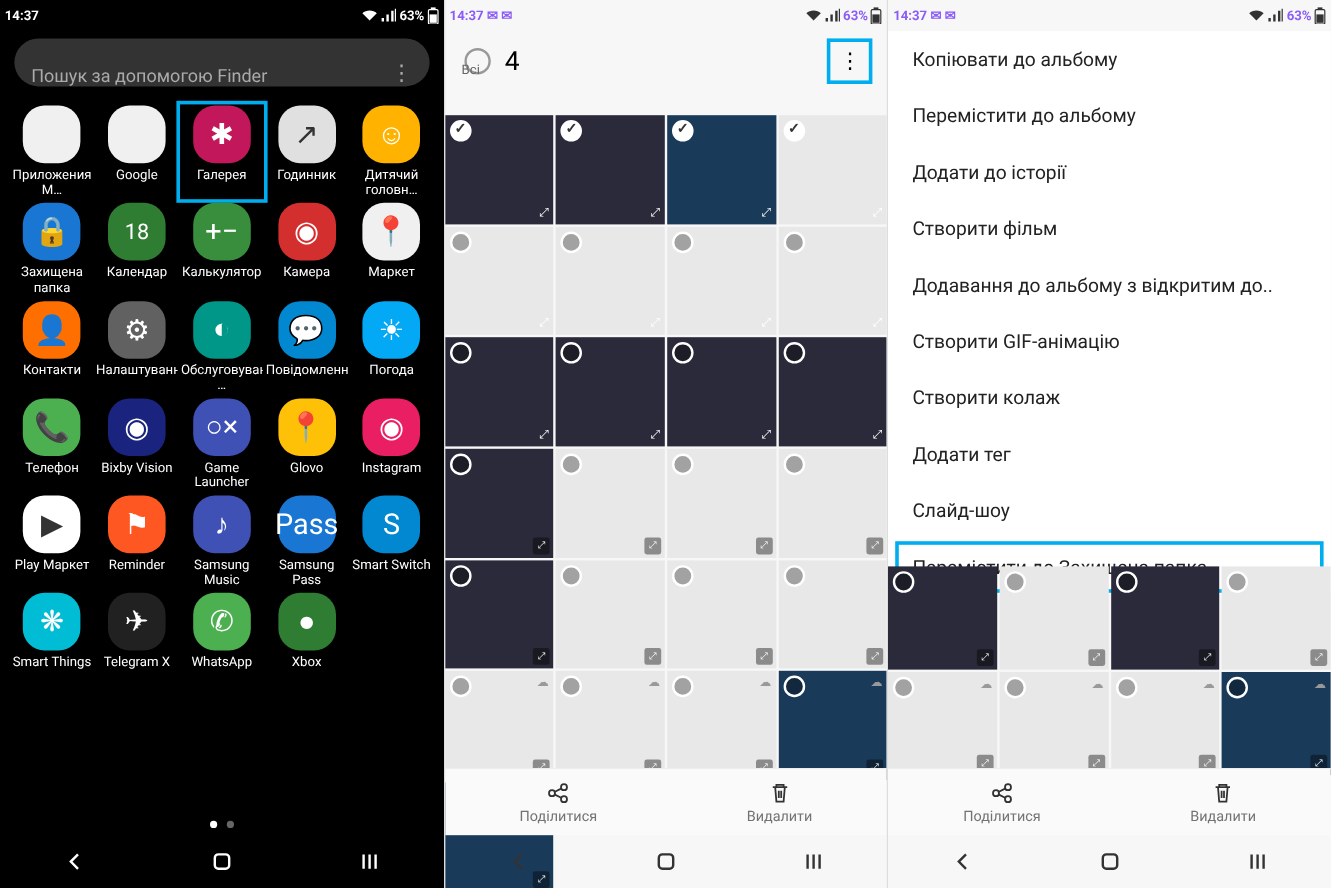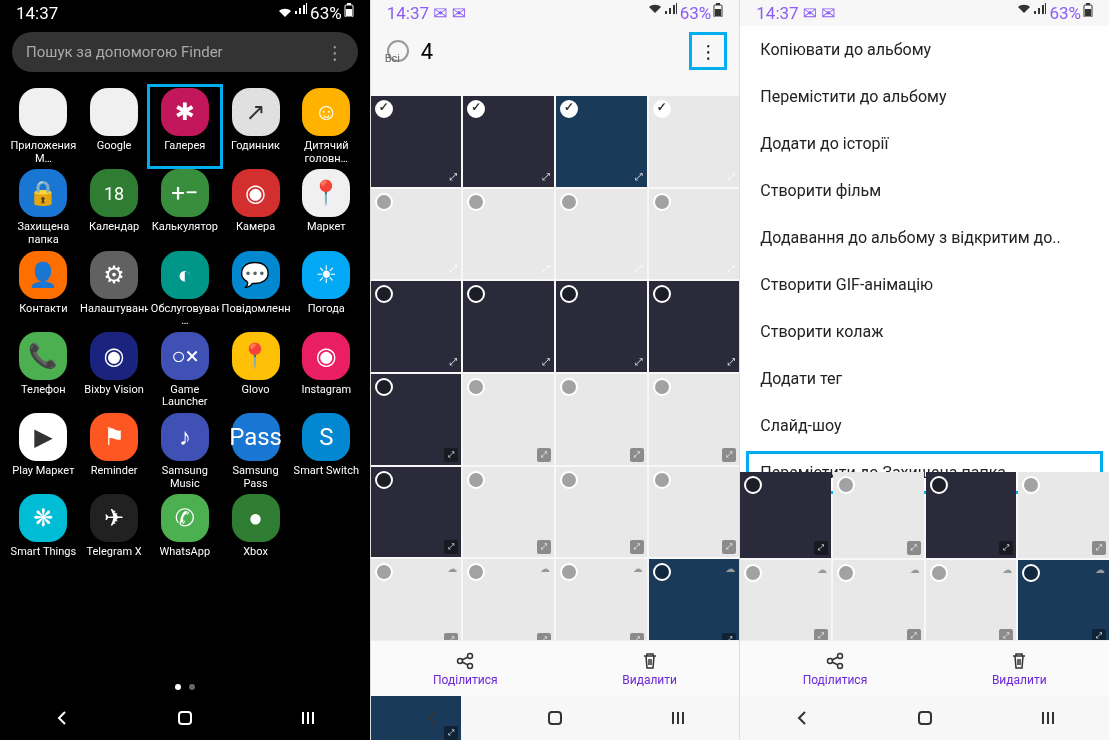--- a/index.html
+++ b/index.html
@@ -1,25 +1,25 @@
 <!DOCTYPE html>
 <html><head>
 <meta charset="utf-8">
 <style>
 *{margin:0;padding:0;box-sizing:border-box;font-family:-apple-system,BlinkMacSystemFont,"Segoe UI",Roboto,sans-serif}
 body{background:#fff;width:1109px;height:740px;display:flex;overflow:hidden}
 .screen{width:369.67px;height:740px;position:relative;overflow:hidden}
 .screen1{background:#000}
 .screen2,.screen3{background:#f7f7f7;border-left:1px solid #ddd}
-.statusbar{height:26px;display:flex;justify-content:space-between;align-items:center;padding:0 16px;font-size:17px;font-weight:400}
+.statusbar{height:26px;display:flex;justify-content:space-between;align-items:center;padding:0 4px;font-size:11px;font-weight:700}
 .sb-dark{color:#fff}
 .sb-light{color:#8b5cf6}
-.sb-right{display:flex;gap:2px}
+.sb-right{display:flex;align-items:center;gap:2px}
 .sb-icons{display:flex;align-items:center;gap:3px}
-.searchbar{margin:6px 12px;height:40px;background:#333;border-radius:20px;display:flex;align-items:center;padding:0 14px;color:#aaa;font-size:15px;justify-content:space-between}
+.searchbar{margin:6px 12px;height:40px;background:#333;border-radius:20px;display:flex;align-items:flex-end;padding:0 14px;color:#aaa;font-size:15px;justify-content:space-between}
 .sb-more{font-size:18px;color:#aaa}
 .appgrid{padding:10px 8px;display:grid;grid-template-columns:repeat(5,1fr);gap:4px 0;justify-items:center}
 .app{width:68px;display:flex;flex-direction:column;align-items:center;gap:4px;position:relative}
 .app-icon{width:48px;height:48px;border-radius:18px;display:flex;align-items:center;justify-content:center;font-size:24px}
 .app-label{color:#fff;font-size:11px;text-align:center;line-height:1.15;max-height:2.3em;overflow:hidden;width:100%}
 .highlight1{position:absolute;top:-4px;left:-4px;right:-4px;bottom:-4px;border:3px solid #00aeef;pointer-events:none}
 .pagedots{position:absolute;bottom:50px;left:0;right:0;display:flex;justify-content:center;gap:8px}
 .dot{width:6px;height:6px;border-radius:50%;background:#666}
 .dot.active{background:#fff}
 .navbar{position:absolute;bottom:0;left:0;right:0;height:44px;display:flex;justify-content:space-around;align-items:center}
@@ -36,21 +36,21 @@
 .thumb{aspect-ratio:1;background:#2a2a3a;position:relative;overflow:hidden}
 .thumb.light{background:#e8e8e8}
 .thumb.blue{background:#1a3a5a}
 .thumb-sel{position:absolute;top:4px;left:4px;width:18px;height:18px;border:2px solid #fff;border-radius:50%;background:rgba(0,0,0,0.3)}
 .thumb-sel.checked{background:#fff}
 .thumb-sel.checked::after{content:"✓";position:absolute;top:-2px;left:2px;color:#333;font-size:12px;font-weight:bold}
 .thumb-exp{position:absolute;bottom:4px;right:4px;color:#fff;font-size:10px}
 .thumb-badge{position:absolute;bottom:3px;right:3px;width:14px;height:14px;background:rgba(0,0,0,0.4);border-radius:2px;display:flex;align-items:center;justify-content:center;color:#fff;font-size:8px}
 .thumb-cloud{position:absolute;top:4px;right:4px;color:#999;font-size:10px}
 .gal-bottom{position:absolute;bottom:44px;left:0;right:0;height:56px;background:#fafafa;display:flex;justify-content:space-around;align-items:center;border-top:1px solid #eee}
-.gal-action{display:flex;flex-direction:column;align-items:center;gap:2px;font-size:12px;color:#6d28d9}
+.gal-action{display:flex;flex-direction:column;align-items:center;gap:2px;font-size:12px;color:#737373}
 .menu{position:absolute;top:26px;left:0;right:0;background:#fff}
 .menu-item{padding:14px 20px;font-size:16px;color:#222;position:relative}
 .highlight3{position:absolute;top:2px;left:6px;right:6px;bottom:2px;border:3px solid #00aeef}
 .s3-thumbs{position:absolute;top:472px;left:0;right:0;display:grid;grid-template-columns:repeat(4,1fr);gap:2px}
 .s3-thumb{height:86px;background:#2a2a3a;position:relative}
 .s3-thumb.light{background:#e8e8e8}
 .s3-thumb.blue{background:#1a3a5a}
 svg{display:block}
 </style>
 </head>

